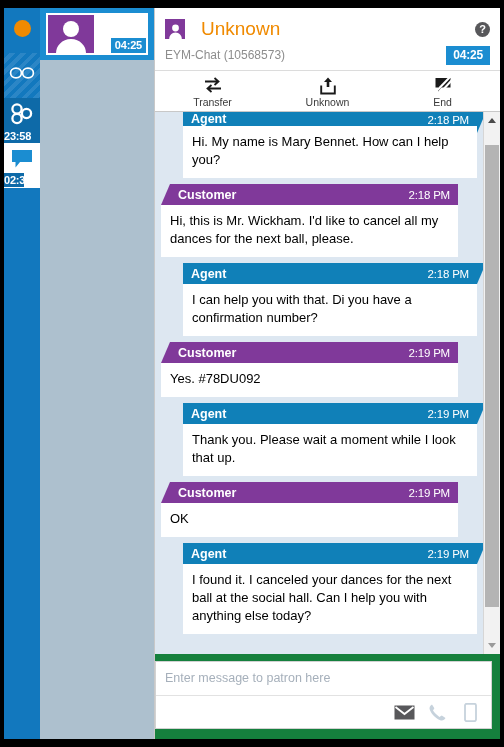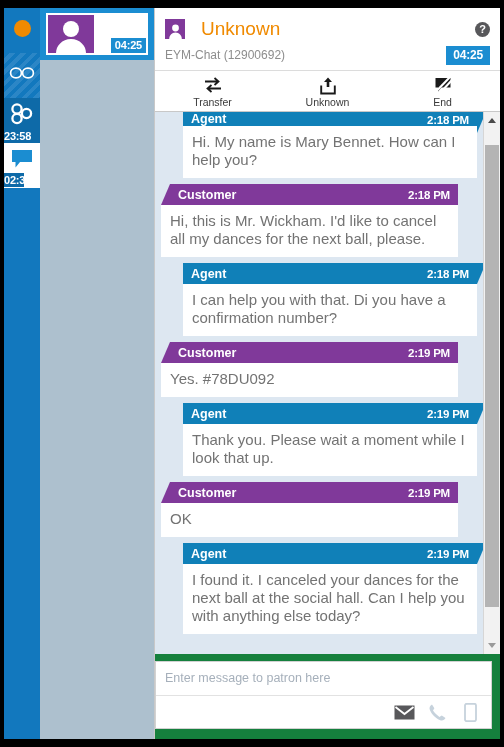--- a/index.html
+++ b/index.html
@@ -250,29 +250,29 @@
     padding: 0 8px;
     color: #ffffff;
   }
   .msg-who {
     font-size: 12.5px;
     font-weight: 700;
   }
   .msg-time {
     margin-left: auto;
     font-size: 11.5px;
-    font-weight: 700;
+    font-weight: 400;
     letter-spacing: -0.2px;
   }
   .msg-body {
     background: #ffffff;
     padding: 7px 9px 9px 9px;
-    font-size: 15px;
+    font-size: 13px;
     line-height: 18px;
-    color: #737373;
+    color: #000000;
   }
 
   
   .msg.agent { margin-left: 22px; }
   .msg.agent .msg-hdr { background: #1080b8; }
   .msg.agent .msg-hdr::after {
     content: "";
     position: absolute;
     right: -9px; top: 0;
     width: 0; height: 0;
@@ -438,21 +438,21 @@
         <div class="contact-badge">
           <svg width="17" height="16" viewBox="0 0 17 16">
             <circle cx="8.5" cy="5" r="3.4" fill="#ffffff"></circle>
             <path d="M8.5 9.4 C4.7 9.4 2.2 12.4 2.2 16 H14.8 C14.8 12.4 12.3 9.4 8.5 9.4 Z" fill="#ffffff"></path>
           </svg>
         </div>
         <div class="contact-name">Unknown</div>
         <div class="help-icon">?</div>
       </div>
       <div class="ph-row2">
-        <div class="channel-label">EYM-Chat (12900692)</div>
+        <div class="channel-label">EYM-Chat (10568573)</div>
         <div class="session-timer">04:25</div>
       </div>
     </div>
 
     <div class="toolbar">
       <div class="tool">
         <div class="tool-ico">
           <svg width="20" height="18" viewBox="0 0 20 18">
             <path d="M2 5.5 H15 M11.5 2 L15.5 5.5 L11.5 9" fill="none" stroke="#1a1a1a" stroke-width="1.8"></path>
             <path d="M18 12.5 H5 M8.5 9 L4.5 12.5 L8.5 16" fill="none" stroke="#1a1a1a" stroke-width="1.8"></path>

